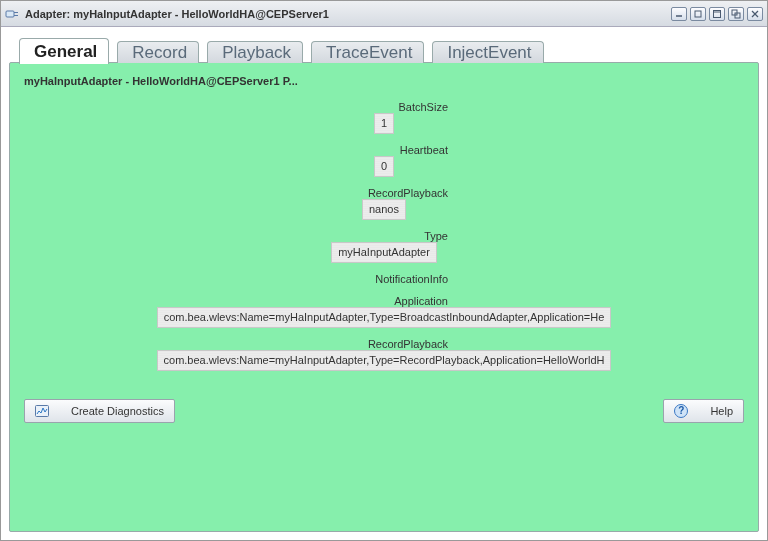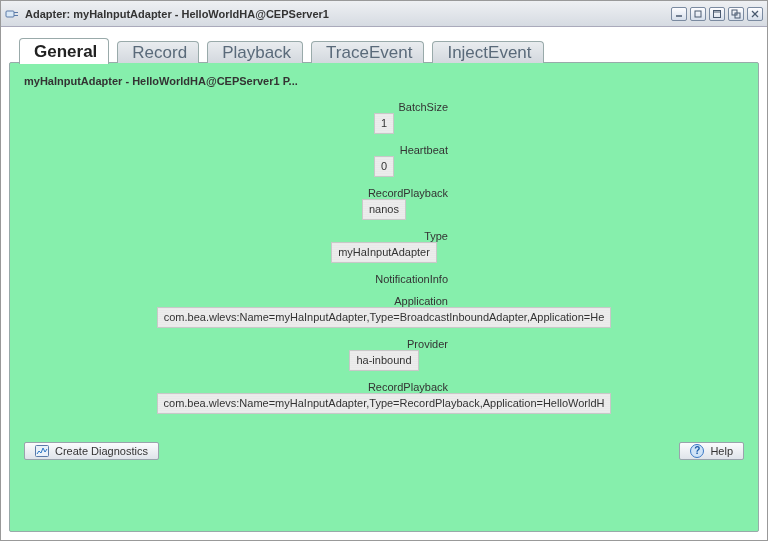--- a/index.html
+++ b/index.html
@@ -137,22 +137,22 @@
   }
   .footer {
     margin-top: 18px;
     display: flex;
     align-items: center;
     padding: 0 2px;
   }
   .btn {
     display: inline-flex;
     align-items: center;
-    gap: 6px;
-    height: 18px;
+    gap: 22px;
+    height: 24px;
     padding: 0 10px;
     border: 1px solid #9aa3ad;
     background: linear-gradient(#fbfcfd,#dfe4ea);
     border-radius: 2px;
     cursor: pointer;
     color: #333;
   }
   .footer .spacer { flex: 1; }
   .help-icon {
     width:14px; height:14px; border-radius:50%;
@@ -241,24 +241,20 @@
           <div class="form-value">myHaInputAdapter</div>
         </div>
         <div class="form-row">
           <div class="form-label">NotificationInfo</div>
         </div>
         <div class="form-row">
           <div class="form-label">Application</div>
           <div class="form-value">com.bea.wlevs:Name=myHaInputAdapter,Type=BroadcastInboundAdapter,Application=He</div>
         </div>
         <div class="form-row">
-          <div class="form-label">Provider</div>
-          <div class="form-value">ha-inbound</div>
-        </div>
-        <div class="form-row">
           <div class="form-label">RecordPlayback</div>
           <div class="form-value">com.bea.wlevs:Name=myHaInputAdapter,Type=RecordPlayback,Application=HelloWorldH</div>
         </div>
       </div>
 
       <div class="footer">
         <div class="btn">
           <span class="diag-icon">
             <svg width="14" height="12" viewBox="0 0 14 12">
               <rect x="0.5" y="0.5" width="13" height="11" rx="1" fill="#eaf1f9" stroke="#5a7aa8"></rect>

